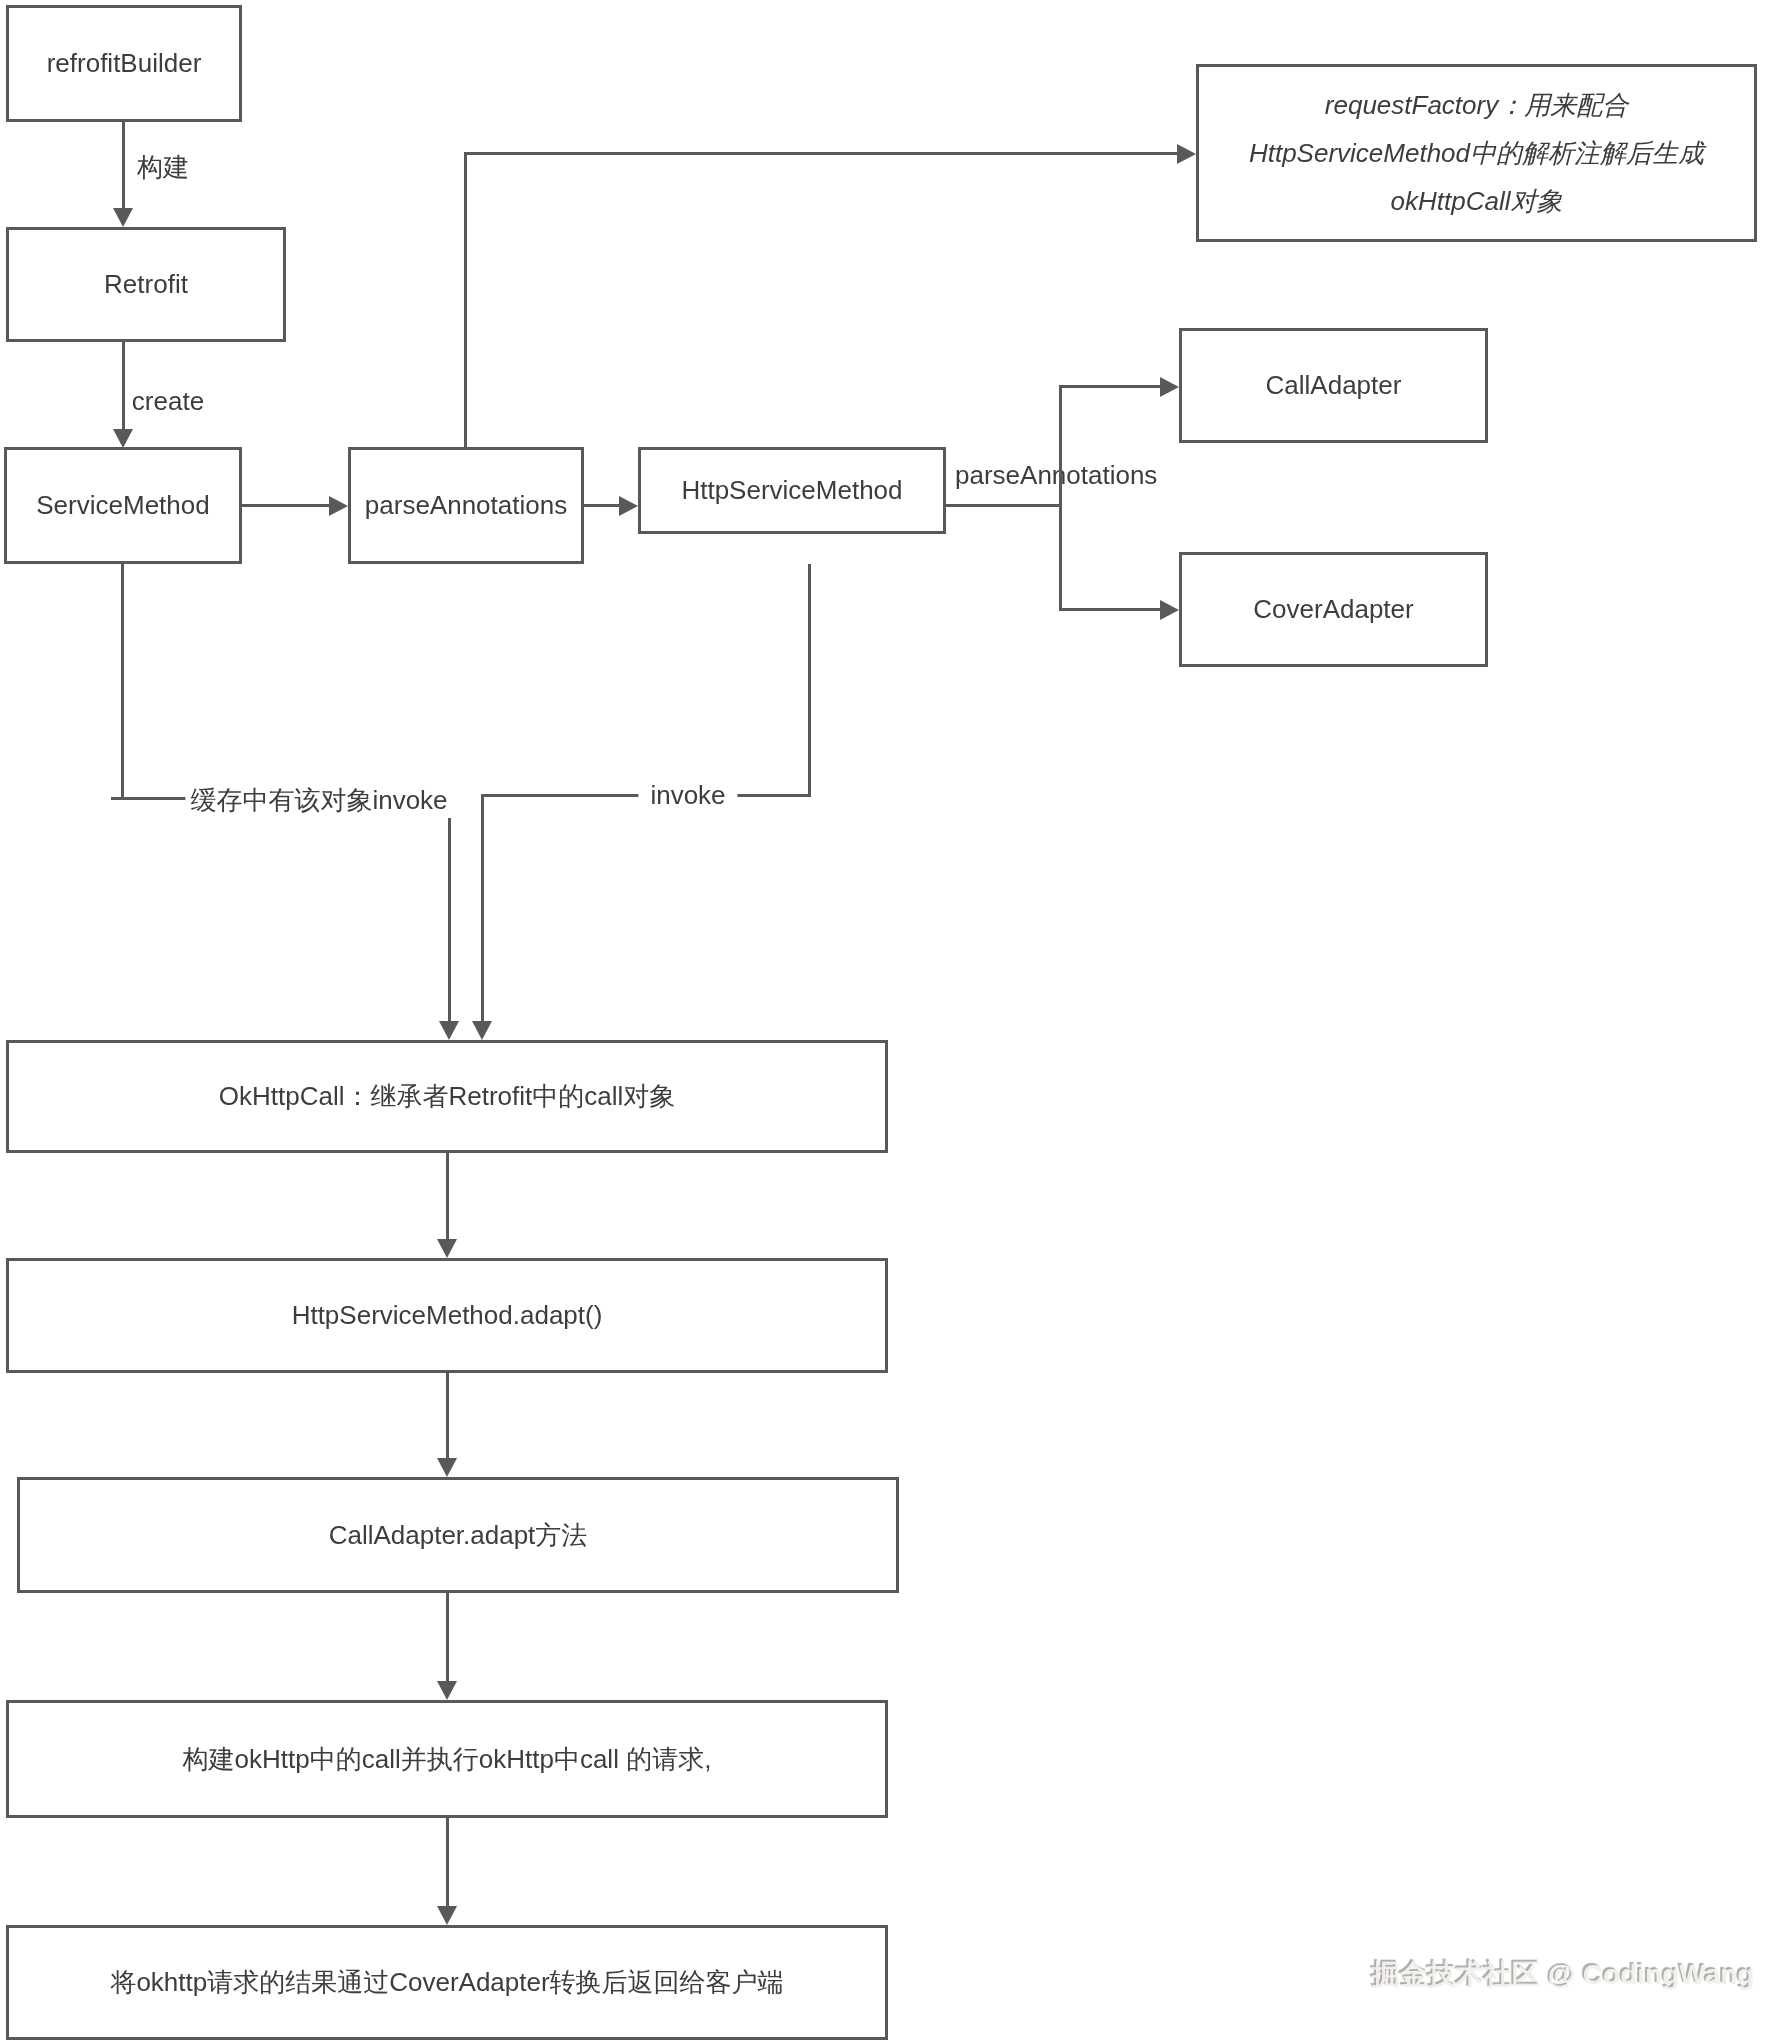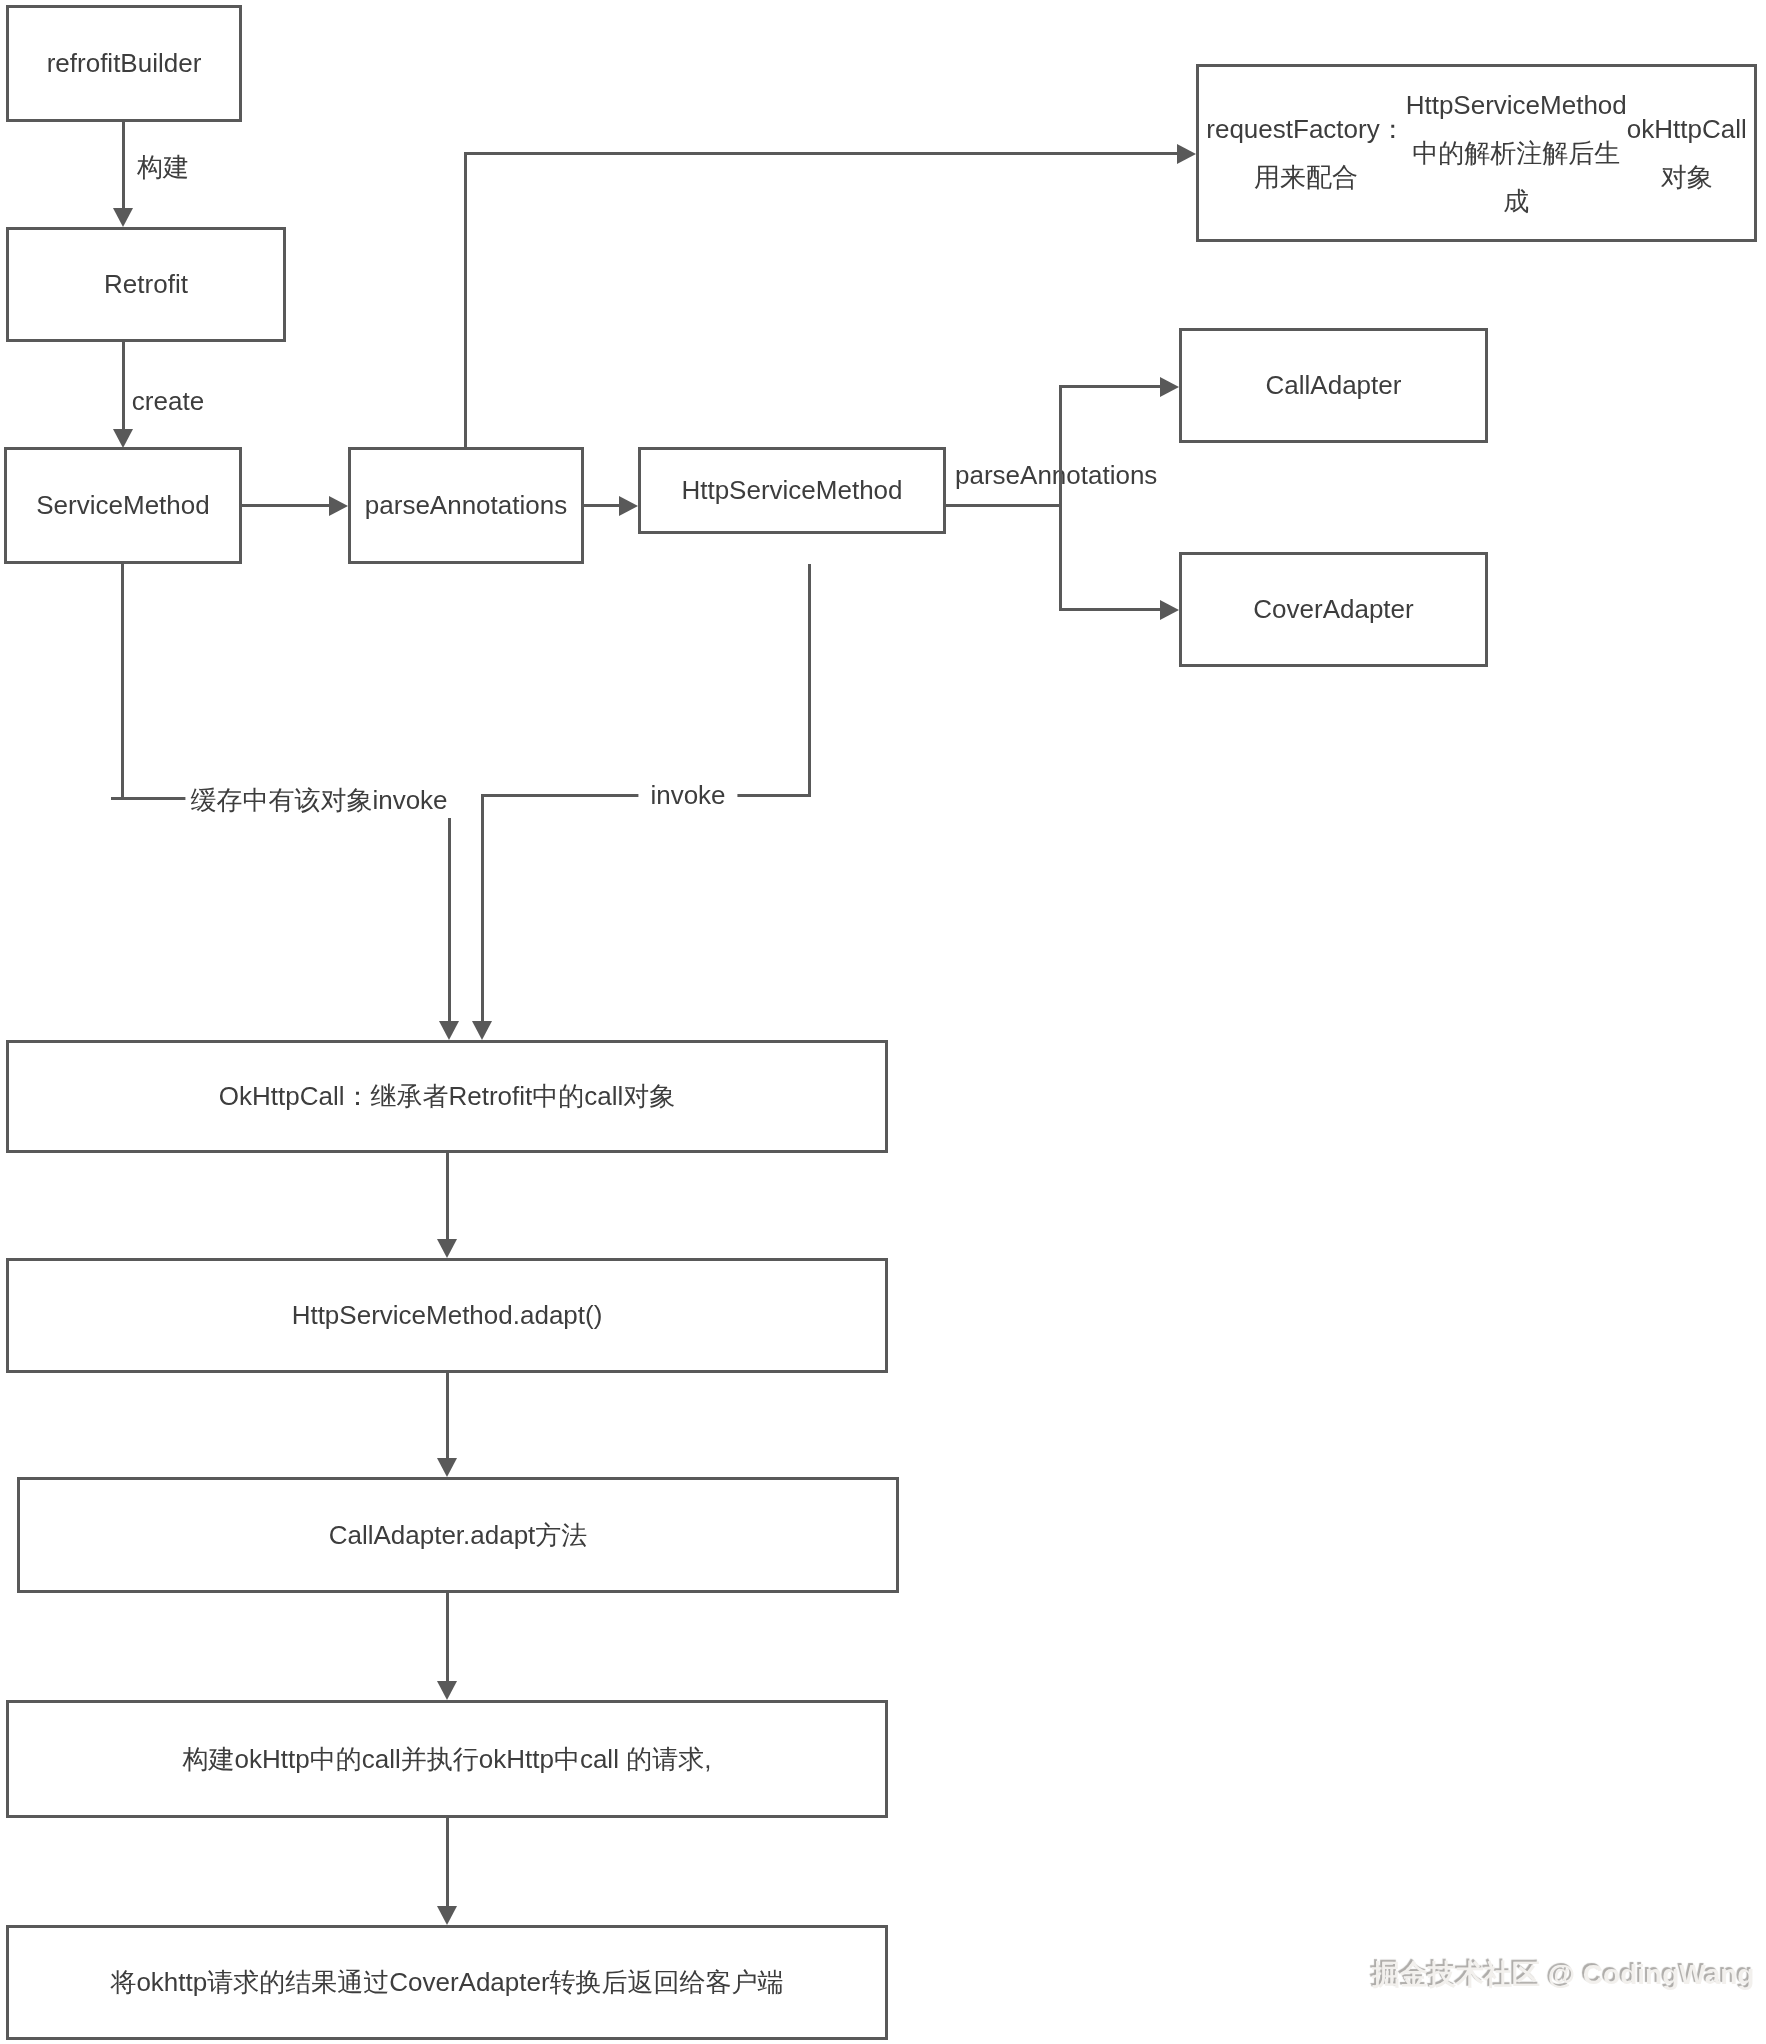--- a/index.html
+++ b/index.html
@@ -13,26 +13,26 @@
   }
   .box {
     position: absolute;
     box-sizing: border-box;
     border: 3px solid #595959;
     background: #ffffff;
     color: #3d3d3d;
     display: flex;
     align-items: center;
     justify-content: center;
-    text-align: center;
+    text-align: left;
     font-size: 26px;
     z-index: 2;
     padding: 0 14px;
   }
-  .box.multiline { line-height: 48px; }
+  .box.multiline { flex-direction: column; line-height: 48px; font-style: italic; }
   .line { position: absolute; background: #595959; z-index: 1; }
   .arr { position: absolute; width: 0; height: 0; z-index: 3; }
   .arr.down {
     border-left: 10px solid transparent;
     border-right: 10px solid transparent;
     border-top: 19px solid #595959;
   }
   .arr.right {
     border-top: 10px solid transparent;
     border-bottom: 10px solid transparent;

